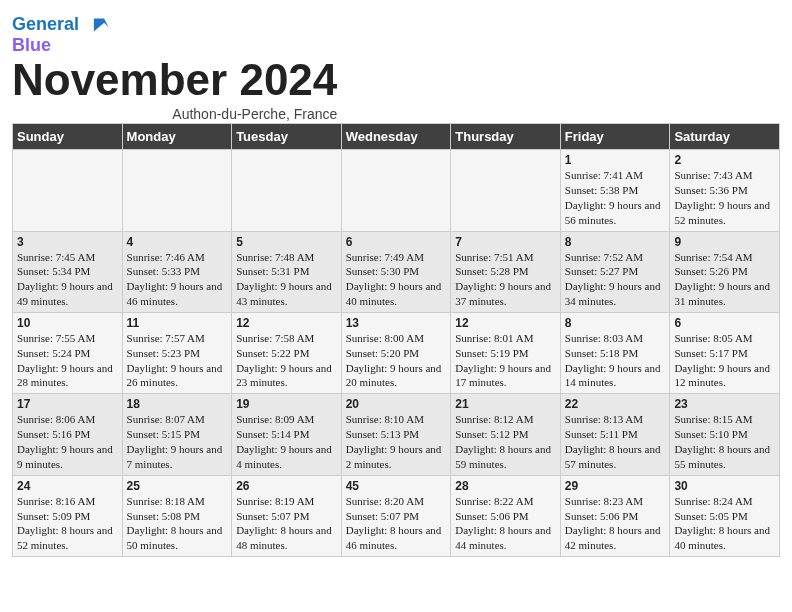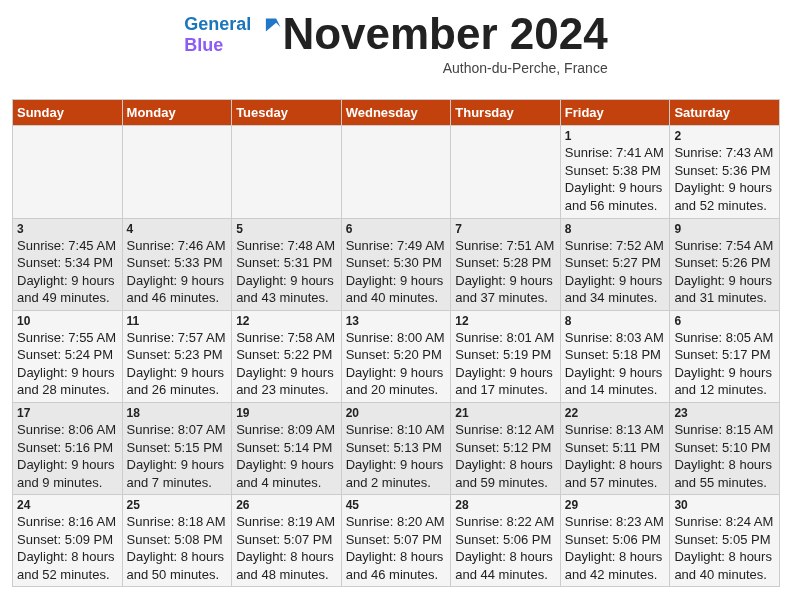--- a/index.html
+++ b/index.html
@@ -11,21 +11,22 @@
       overflow: hidden;
     }
     .container {
       width: 792px;
       padding: 10px 12px 8px 12px;
     }
     .header-row {
       display: flex;
       justify-content: center;
       align-items: flex-start;
-      margin-bottom: 23px;
+      margin-bottom: 1px;
+      flex-direction: column;
     }
     .logo {
       display: flex;
       align-items: center;
       margin-top: 4px;
     }
     .logo-text {
       font-size: 18px;
       font-weight: bold;
       color: #333;
@@ -52,21 +53,21 @@
       font-size: 14px;
       color: #444;
       margin-top: 2px;
     }
     table {
       width: 100%;
       border-collapse: collapse;
       table-layout: fixed;
     }
     thead tr th {
-      background-color: #c2410c;
+      background-color: #404040;
       color: #fff;
       font-size: 13px;
       font-weight: bold;
       padding: 5px 4px;
       text-align: left;
       border: 1px solid #ccc;
     }
     tbody tr td {
       vertical-align: top;
       border: 1px solid #ccc;
@@ -81,22 +82,23 @@
     tbody tr:nth-child(even) td {
       background-color: #e8e8e8;
     }
     .day-num {
       font-weight: bold;
       font-size: 12px;
       display: block;
       margin-bottom: 1px;
     }
     .day-info {
-      font-size: 13px;
+      font-size: 11px;
       line-height: 1.35;
+      font-family: Liberation Serif, serif;
     }
     .empty-cell {
       background-color: #f5f5f5;
     }
   </style>
 </head>
 <body>
 
 <div class="container">
   <div class="header-row">

